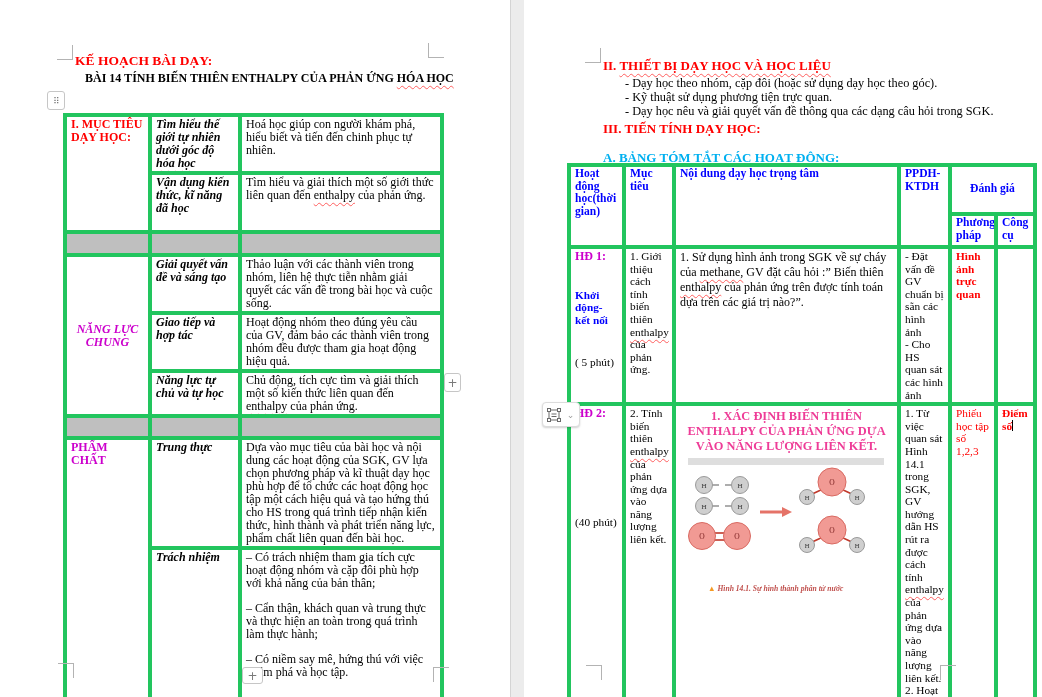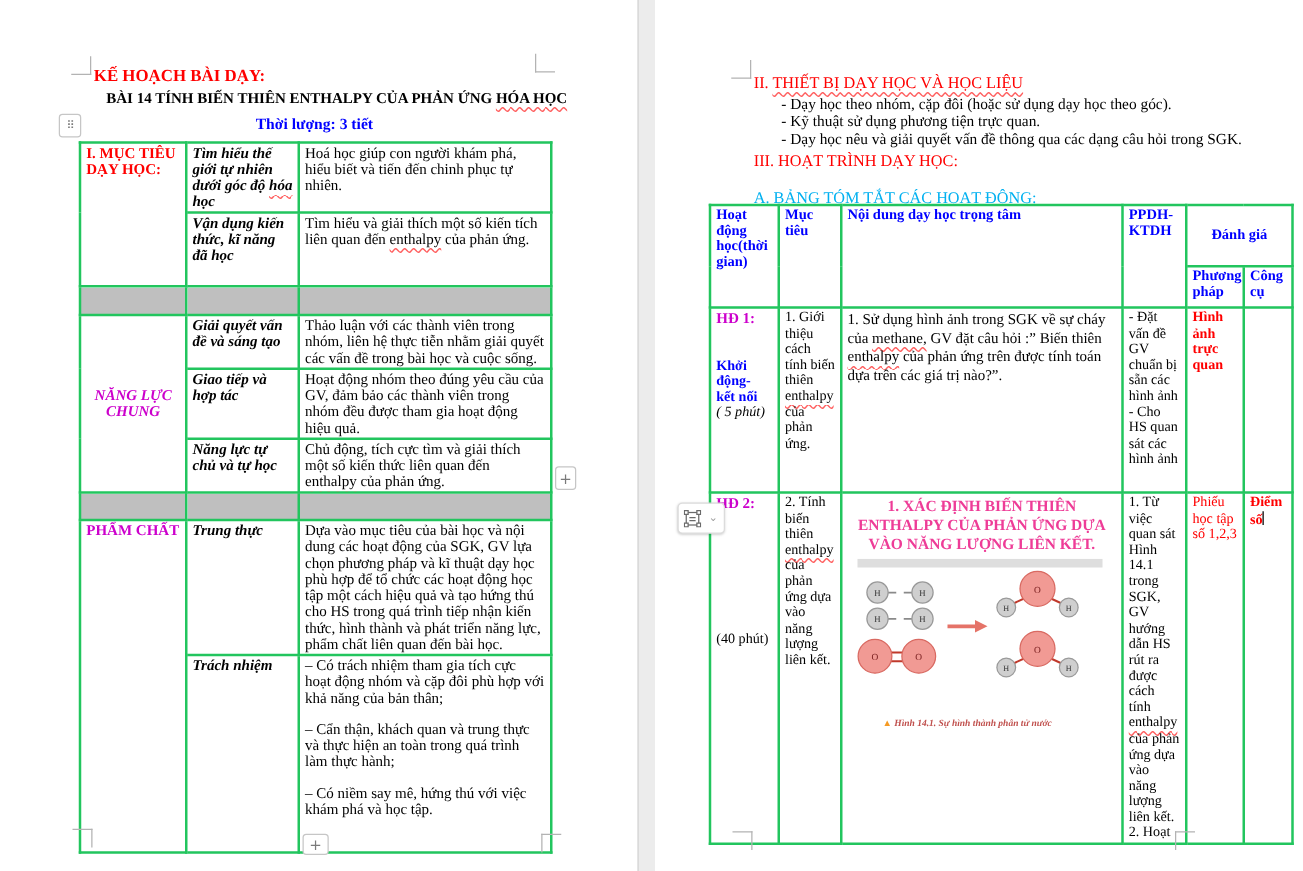--- a/index.html
+++ b/index.html
@@ -22,40 +22,40 @@
   .lh1{position:absolute;left:75px;top:53px;font-size:13.5px;font-weight:bold;color:#ff0000;}
   .lh2{position:absolute;left:85px;top:71px;font-size:12px;font-weight:bold;color:#000;white-space:nowrap;}
   .duration{position:absolute;left:63px;top:92px;width:377px;text-align:center;
             font-size:12.5px;font-weight:bold;color:#0000ff;}
 
   .squiggle{text-decoration:underline;text-decoration-style:wavy;text-decoration-color:#ff5f5f;
             text-decoration-thickness:1px;text-underline-offset:3px;}
 
   
   table{border-collapse:collapse;table-layout:fixed;}
-  td,th{border:2px solid #22c55e;vertical-align:top;padding:1px 4px;overflow:hidden;}
+  td,th{border:4px solid #22c55e;vertical-align:top;padding:1px 4px;overflow:hidden;}
   .ltable{position:absolute;left:63px;top:113px;width:377px;font-size:12px;line-height:13px;}
   .ltable .lab{font-weight:bold;font-style:italic;}
   .red-b{color:#ff0000;font-weight:bold;}
   .mag{color:#cc00cc;font-weight:bold;}
   .mag-i{color:#cc00cc;font-weight:bold;font-style:italic;text-align:center;vertical-align:middle;}
   .grayrow td{background:#bfbfbf;}
   .para{margin:0 0 12px 0;}
 
-  .rh{position:absolute;font-size:13px;font-weight:normal;}
+  .rh{position:absolute;font-size:13px;font-weight:bold;}
   .rh-red{color:#ff0000;}
   .rh-cyan{color:#00b0f0;}
   .rbullet{position:absolute;left:88px;font-size:12.3px;color:#000;width:432px;text-indent:13px;line-height:14px;}
 
   .rtable{position:absolute;left:43px;top:163px;width:466px;font-size:11.3px;line-height:12.6px;}
   .rtable th{color:#0000ff;font-weight:bold;text-align:left;font-size:11.6px;}
   .rtable .cent{text-align:center;vertical-align:middle;}
   .hd-id{color:#cc00cc;font-weight:bold;font-size:12px;}
   .hd-name{color:#0000ff;font-weight:bold;margin-top:26px;}
-  .hd-time{font-style:italic;}
+  .hd-time{margin-top:30px;}
   .pinkhead{color:#ee3c97;font-weight:bold;font-size:12.4px;text-align:center;line-height:15px;margin:2px 4px 4px 4px;}
   .redcell{color:#ff0000;}
   .redcell-b{color:#ff0000;font-weight:bold;}
   .caret{display:inline-block;width:1px;height:11px;background:#000;vertical-align:-1px;}
 
   
   .figure{margin:4px 0 0 2px;}
   .figcap{font-size:7.6px;font-weight:bold;font-style:italic;color:#c0504d;margin:18px 0 0 26px;}
   .figcap .tri{color:#f59a23;font-style:normal;}
 
@@ -74,37 +74,36 @@
              color:#9a9a9a;font-size:9px;font-family:"DejaVu Sans",sans-serif;}
 </style>
 </head>
 <body>
 
 <div id="screen">
 
   <div class="page" id="left-page">
     <div class="lh1">KẾ HOẠCH BÀI DẠY:</div>
     <div class="lh2"><span>BÀI 14  TÍNH BIẾN THIÊN ENTHALPY CỦA PHẢN ỨNG </span><span class="squiggle">HÓA HỌC</span></div>
-    <div class="duration">Thời lượng:   3  tiết</div>
 
     <table class="ltable">
       <colgroup>
           <col style="width:85px">
           <col style="width:90px">
           <col style="width:202px">
         </colgroup>
       <tbody>
           <tr style="height:55px">
         <td rowspan="2" class="red-b">I. MỤC TIÊU DẠY HỌC:</td>
         <td class="lab"><span>Tìm hiểu thế giới tự nhiên dưới góc độ </span><span class="squiggle">hóa học</span></td>
         <td>Hoá học giúp con người khám phá, hiểu biết và tiến đến chinh phục tự nhiên.</td>
       </tr>
       <tr style="height:59px">
         <td class="lab">Vận dụng kiến thức, kĩ năng đã học</td>
-        <td><span>Tìm hiểu và giải thích một số kiến tích liên quan đến </span><span class="squiggle">enthalpy</span><span> của phản ứng.</span></td>
+        <td><span>Tìm hiểu và giải thích một số giới thức liên quan đến </span><span class="squiggle">enthalpy</span><span> của phản ứng.</span></td>
       </tr>
       <tr class="grayrow" style="height:23px">
         <td></td>
         <td></td>
         <td></td>
       </tr>
       <tr style="height:42px">
         <td rowspan="3" class="mag-i">NĂNG LỰC CHUNG</td>
         <td class="lab">Giải quyết vấn đề và sáng tạo</td>
         <td>Thảo luận với các thành viên trong nhóm, liên hệ thực tiễn nhằm giải quyết các vấn đề trong bài học và cuộc sống.</td>
@@ -139,21 +138,21 @@
       </table>
   </div>
 
   <div class="gutter"></div>
 
   <div class="page" id="right-page">
     <div class="rh rh-red" style="left:79px;top:58px;"><span>II. </span><span class="squiggle">THIẾT BỊ DẠY HỌC VÀ HỌC LIỆU</span></div>
     <div class="rbullet" style="top:76px;">- Dạy học theo nhóm, cặp đôi (hoặc sử dụng dạy học theo góc).</div>
     <div class="rbullet" style="top:90px;">- Kỹ thuật sử dụng phương tiện trực quan.</div>
     <div class="rbullet" style="top:104px;">- Dạy học nêu và giải quyết vấn đề thông qua các dạng câu hỏi trong SGK.</div>
-    <div class="rh rh-red" style="left:79px;top:121px;">III. HOẠT TRÌNH DẠY HỌC:</div>
+    <div class="rh rh-red" style="left:79px;top:121px;">III. TIẾN TÍNH DẠY HỌC:</div>
     <div class="rh rh-cyan" style="left:79px;top:150px;">A. BẢNG TÓM TẮT CÁC HOẠT ĐỘNG:</div>
 
     <table class="rtable">
       <colgroup>
           <col style="width:55px">
           <col style="width:50px">
           <col style="width:225px">
           <col style="width:51px">
           <col style="width:46px">
           <col style="width:39px">

